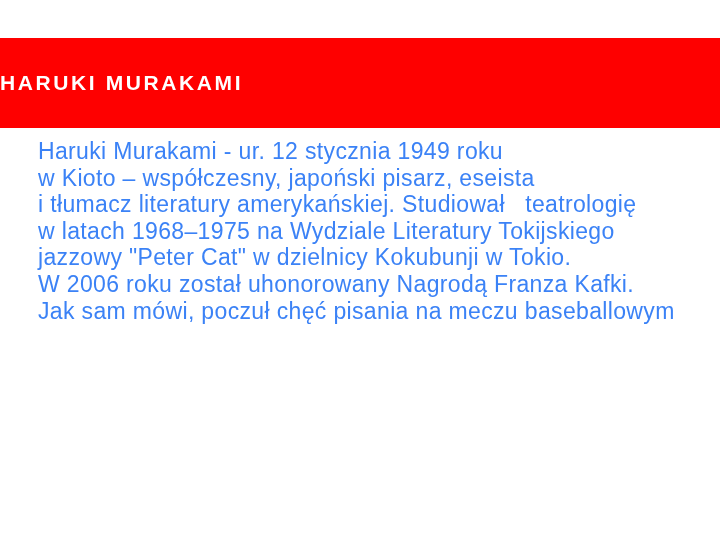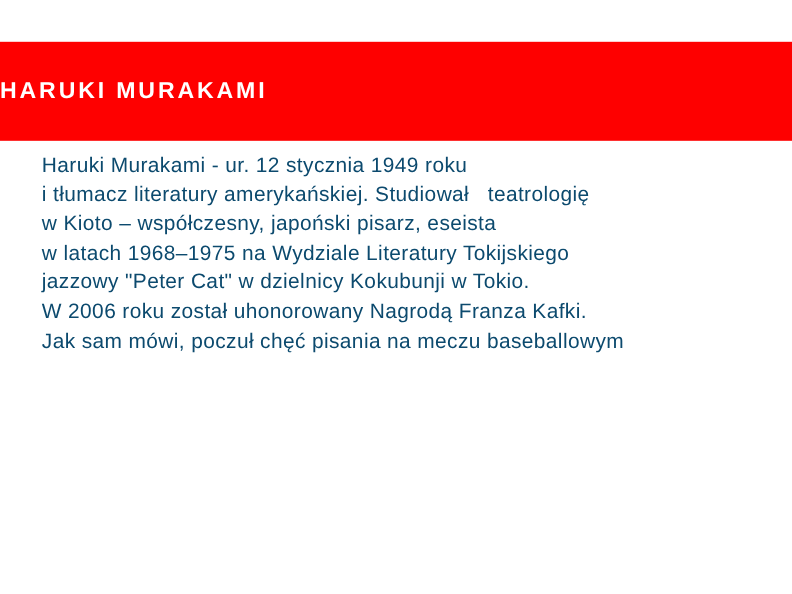--- a/index.html
+++ b/index.html
@@ -39,40 +39,40 @@
     text-align: center;
     font-family: "Liberation Sans", sans-serif;
   }
   .body-block {
     position: absolute;
     left: 38px;
     top: 138px;
     width: 648px;
   }
   .body-line {
-    color: #0c4a6e;
-    font-size: 19px;
+    color: #3b82f6;
+    font-size: 23px;
     line-height: 26.6px;
     letter-spacing: 0.35px;
     white-space: pre;
     font-family: "Liberation Sans", sans-serif;
   }
 </style>
 </head>
 <body>
 
 <div class="slide">
 
   <div class="title-banner">
     <div class="title-text">HARUKI MURAKAMI</div>
   </div>
 
   <div class="body-block">
     <div class="body-line">Haruki Murakami - ur. 12 stycznia 1949 roku</div>
+    <div class="body-line">w Kioto – współczesny, japoński pisarz, eseista</div>
     <div class="body-line">i tłumacz literatury amerykańskiej. Studiował   teatrologię</div>
-    <div class="body-line">w Kioto – współczesny, japoński pisarz, eseista</div>
     <div class="body-line">w latach 1968–1975 na Wydziale Literatury Tokijskiego</div>
     <div class="body-line">jazzowy "Peter Cat" w dzielnicy Kokubunji w Tokio.</div>
     <div class="body-line">W 2006 roku został uhonorowany Nagrodą Franza Kafki.</div>
     <div class="body-line">Jak sam mówi, poczuł chęć pisania na meczu baseballowym</div>
   </div>
 
 </div>
 
 </body></html>

